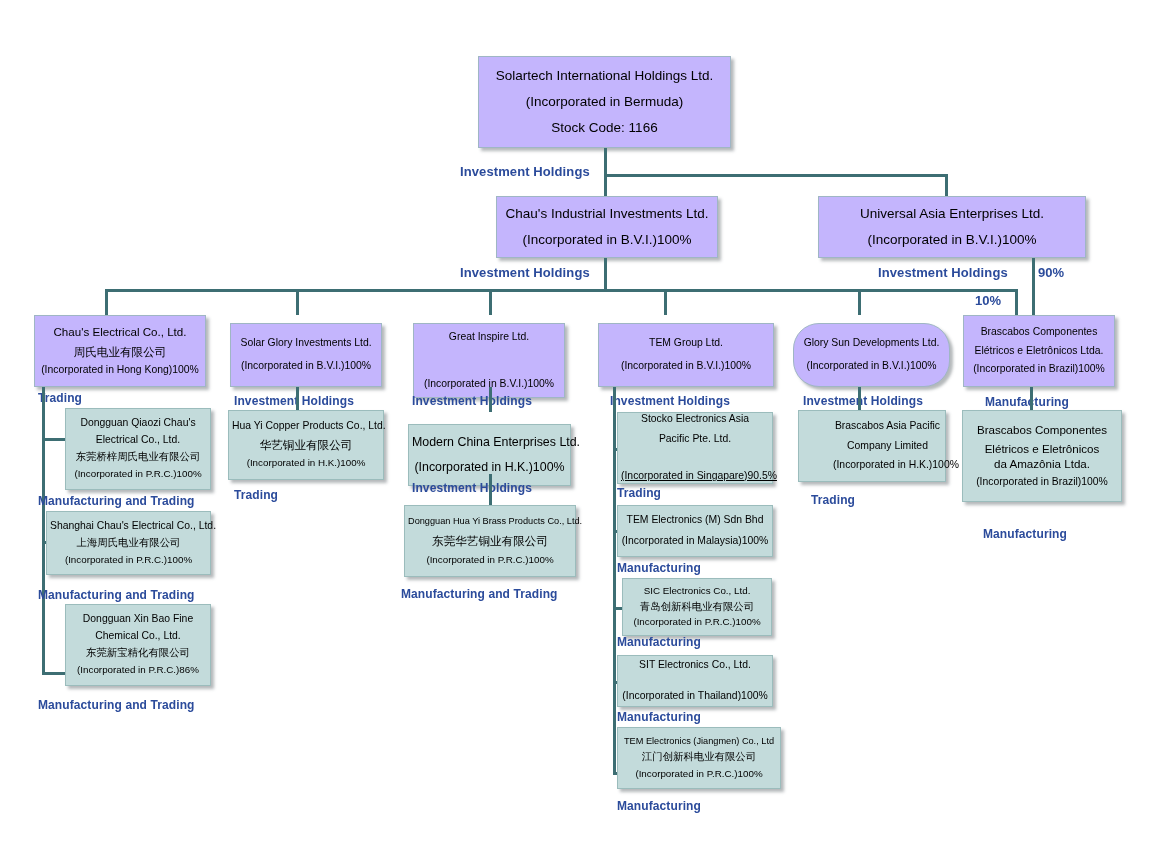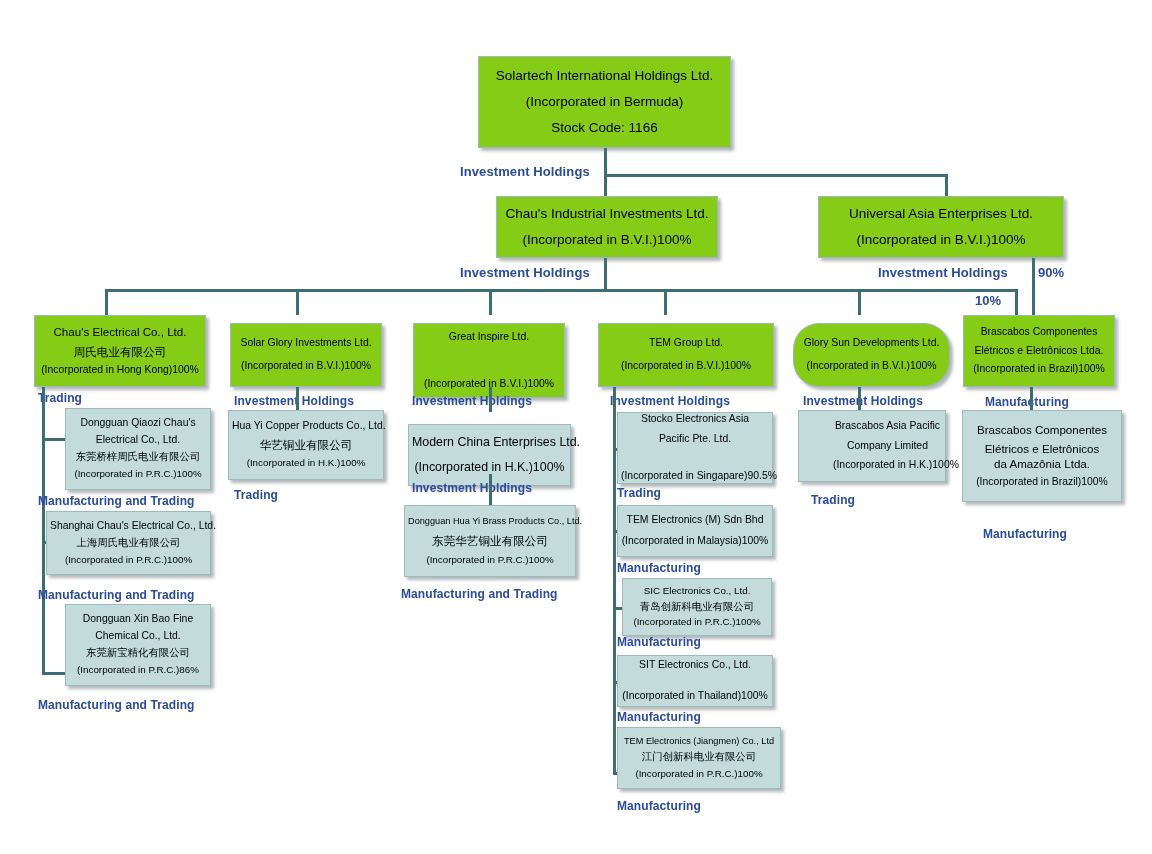--- a/index.html
+++ b/index.html
@@ -23,21 +23,21 @@
     box-shadow:3px 3px 3px rgba(90,100,105,.45);
     display:flex;
     flex-direction:column;
     align-items:center;
     justify-content:center;
     text-align:center;
     color:#000000;
     line-height:1.05;
     padding:2px 3px;
   }
-  .box.light{background:#84cc16;}
+  .box.light{background:#c4b5fd;}
   .box.teal {background:#c3dbdb;border-color:#9bbcbc;}
   .box .ln{display:block;width:100%;white-space:nowrap;}
 
   
   .fs13{font-size:13.5px;}
   .fs12{font-size:12.4px;}
   .fs115{font-size:11.6px;}
   .fs105{font-size:10.4px;}
   .fs10{font-size:9.8px;}
   .fs9{font-size:9.2px;}
@@ -85,21 +85,21 @@
   <div class="ln-v" style="left:604px;top:174px;height:22px;"></div>
   <div class="ln-v" style="left:945px;top:174px;height:22px;"></div>
 
   <span class="cap" style="left:460px;top:164px;">Investment Holdings</span>
 
   <div class="box light" style="left:496px;top:196px;width:222px;height:62px;">
     <span class="ln fs13">Chau's Industrial Investments Ltd.</span>
     <span class="ln fs13" style="margin-top:11px;">(Incorporated in B.V.I.)100%</span>
   </div>
 
-  <div class="box light" style="left:818px;top:196px;width:246px;height:62px;">
+  <div class="box light" style="left:818px;top:196px;width:268px;height:62px;">
     <span class="ln fs13">Universal Asia Enterprises Ltd.</span>
     <span class="ln fs13" style="margin-top:11px;">(Incorporated in B.V.I.)100%</span>
   </div>
 
   <span class="cap" style="left:460px;top:265px;">Investment Holdings</span>
   <span class="cap" style="left:878px;top:265px;">Investment Holdings</span>
 
   <div class="ln-v" style="left:604px;top:258px;height:31px;"></div>
 
   <div class="ln-h" style="left:105px;top:289px;width:913px;"></div>
@@ -195,21 +195,21 @@
   <div class="ln-v" style="left:613px;top:387px;height:388px;"></div>
   <div class="ln-h" style="left:613px;top:448px;width:23px;"></div>
   <div class="ln-h" style="left:613px;top:530px;width:23px;"></div>
   <div class="ln-h" style="left:613px;top:607px;width:23px;"></div>
   <div class="ln-h" style="left:613px;top:681px;width:23px;"></div>
   <div class="ln-h" style="left:613px;top:772px;width:23px;"></div>
 
   <div class="box teal" style="left:617px;top:412px;width:156px;height:72px;">
     <span class="ln fs105">Stocko Electronics Asia</span>
     <span class="ln fs105" style="margin-top:9px;">Pacific Pte.  Ltd.</span>
-    <span class="ln fs105" style="margin-top:26px;">(Incorporated in Singapare)90.5%</span>
+    <span class="ln fs105" style="margin-top:26px;text-decoration:underline;">(Incorporated in Singapare)90.5%</span>
   </div>
   <span class="cap sm" style="left:617px;top:486px;">Trading</span>
 
   <div class="box teal" style="left:617px;top:505px;width:156px;height:52px;">
     <span class="ln fs105">TEM Electronics (M) Sdn Bhd</span>
     <span class="ln fs105" style="margin-top:10px;">(Incorporated in Malaysia)100%</span>
   </div>
   <span class="cap sm" style="left:617px;top:561px;">Manufacturing</span>
 
   <div class="box teal" style="left:622px;top:578px;width:150px;height:58px;">

